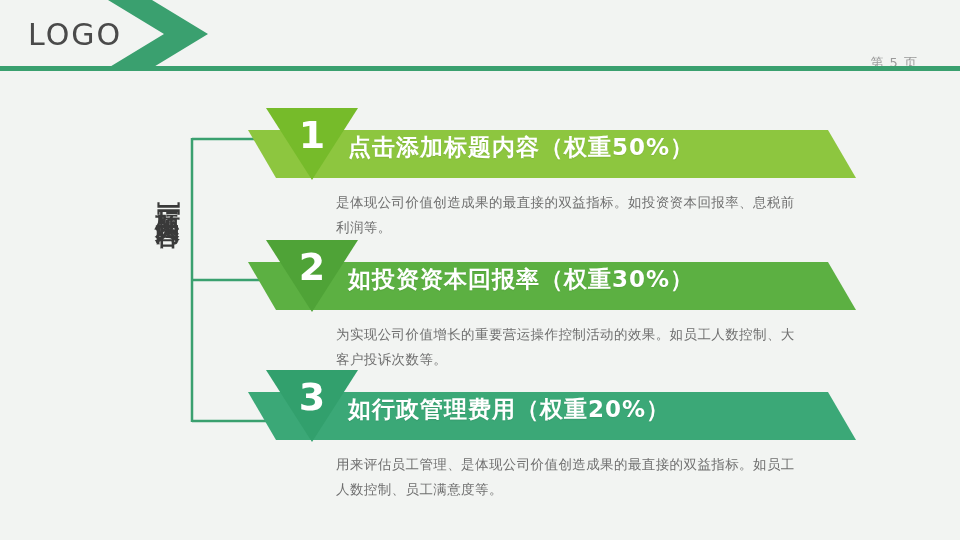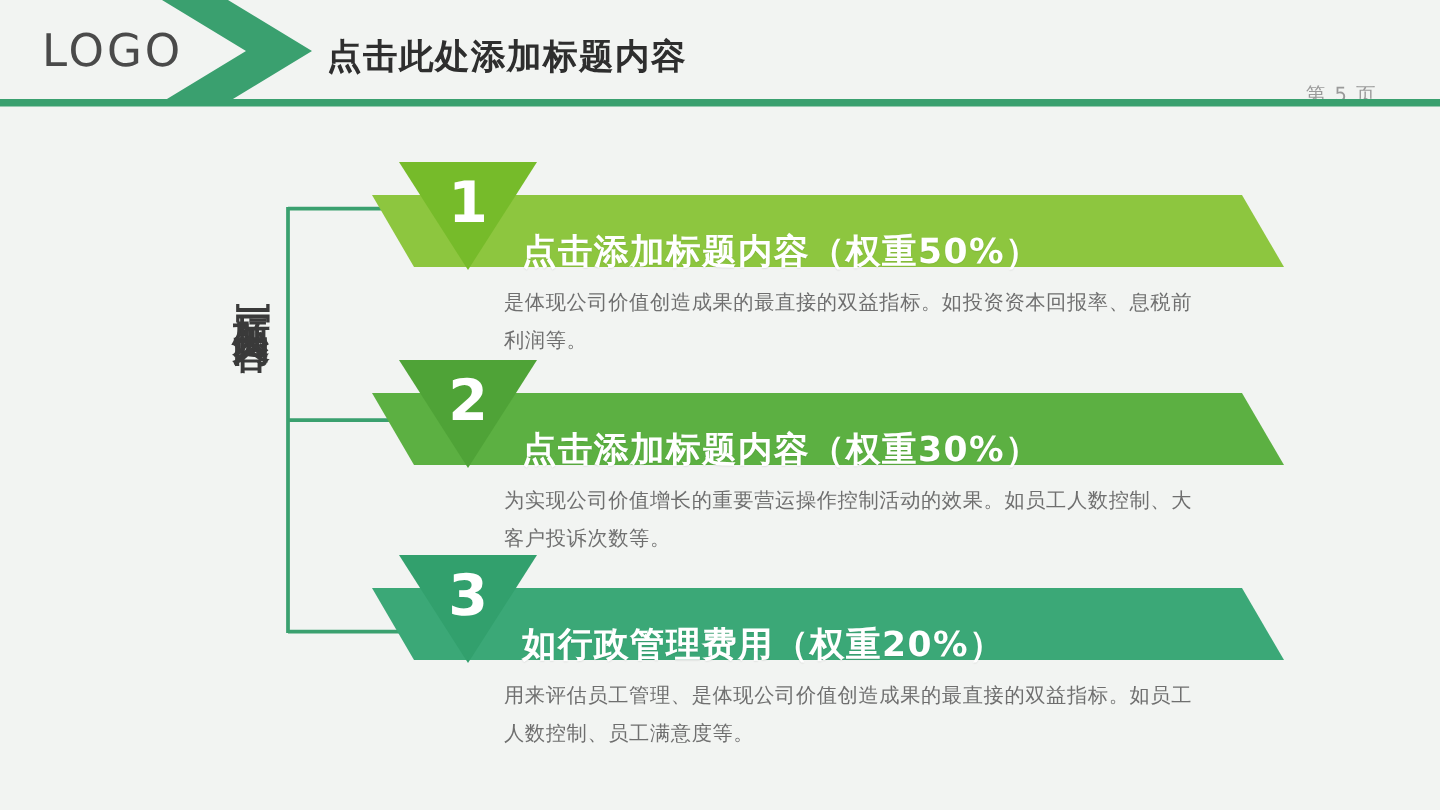--- a/index.html
+++ b/index.html
@@ -56,21 +56,21 @@
 
   
   .row { position:absolute; left:0; width:960px; }
   #row-1 { top:108px; }
   #row-2 { top:240px; }
   #row-3 { top:370px; }
 
   .banner-svg { position:absolute; left:248px; top:0; }
 
   .banner-title {
-    position:absolute; left:348px; top:44px;
+    position:absolute; left:348px; top:24px;
     font-size:23px; font-weight:bold; color:#ffffff;
     letter-spacing:1px; white-space:nowrap;
     font-family:"DejaVu Sans","Liberation Sans",sans-serif;
     text-shadow:0 1px 1px rgba(0,0,0,.08);
   }
   .banner-number {
     position:absolute; top:8px; left:290px;
     width:44px; text-align:center;
     font-size:38px; font-weight:bold; color:#ffffff;
     font-family:"DejaVu Sans","Liberation Sans",sans-serif;
@@ -88,21 +88,20 @@
 <body>
 
 <div id="header">
 
   <div id="logo-text">LOGO</div>
 
   <svg id="header-chevron" viewBox="0 0 100 68" preserveAspectRatio="none">
     <polygon points="0,0 44,0 100,34 44,68 0,68 56,34" fill="#3aa06f"></polygon>
   </svg>
 
-  <div id="header-title">点击此处添加标题内容</div>
 
   <div id="page-number">第 5 页</div>
 
   <div id="header-rule"></div>
 </div>
 
 <div id="side-label">［标题内容］</div>
 
 <svg id="connector" viewBox="0 0 120 300" preserveAspectRatio="none">
 
@@ -130,21 +129,21 @@
 </div>
 
 <div class="row" id="row-2">
 
   <svg class="banner-svg" width="608" height="78" viewBox="0 0 608 78">
     <polygon points="0,22 580,22 608,70 28,70" fill="#5CB042"></polygon>
     <polygon points="18,0 110,0 64,72" fill="#4fa337"></polygon>
   </svg>
 
   <div class="banner-number">2</div>
-  <div class="banner-title">点击添加标题内容（权重30%）</div>
+  <div class="banner-title">如投资资本回报率（权重30%）</div>
   <div class="body-text">为实现公司价值增长的重要营运操作控制活动的效果。如员工人数控制、大客户投诉次数等。</div>
 </div>
 
 <div class="row" id="row-3">
 
   <svg class="banner-svg" width="608" height="78" viewBox="0 0 608 78">
     <polygon points="0,22 580,22 608,70 28,70" fill="#3BA877"></polygon>
     <polygon points="18,0 110,0 64,72" fill="#32a06d"></polygon>
   </svg>
 

